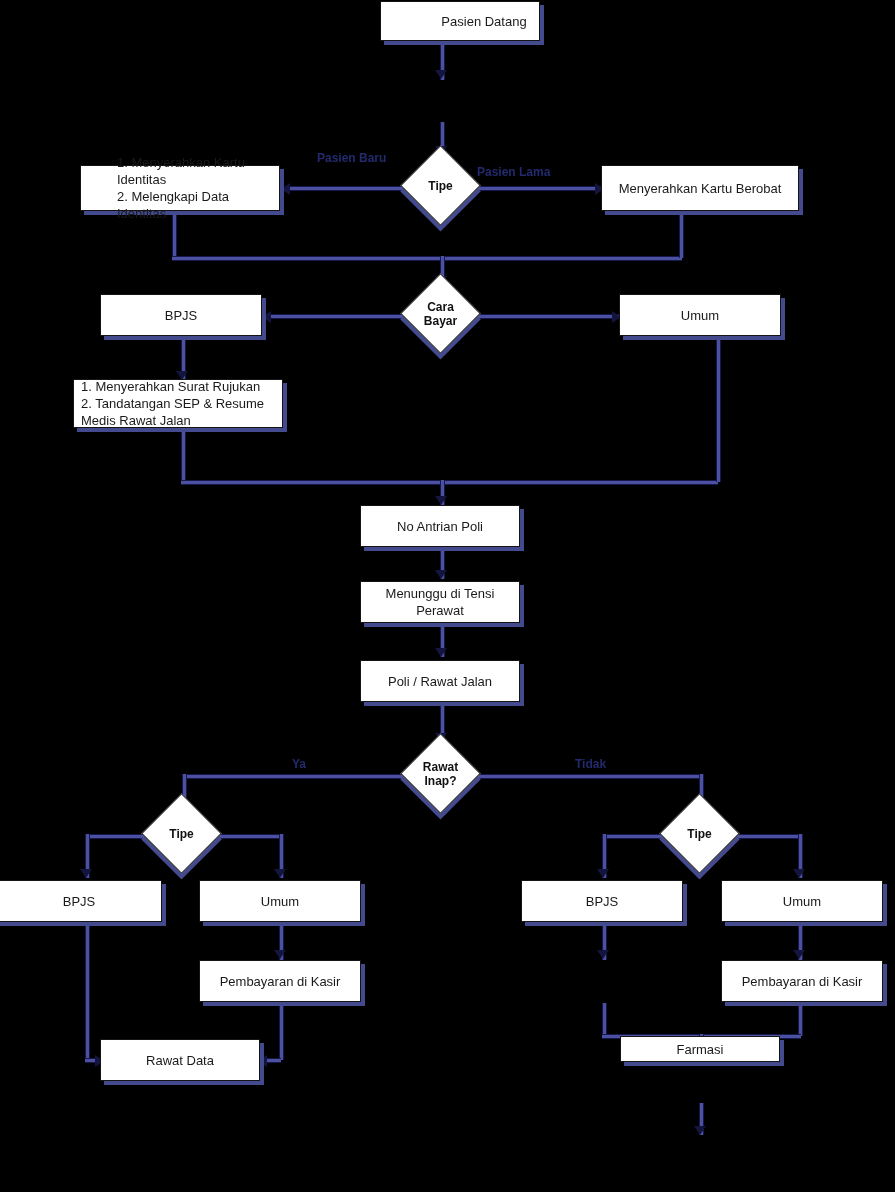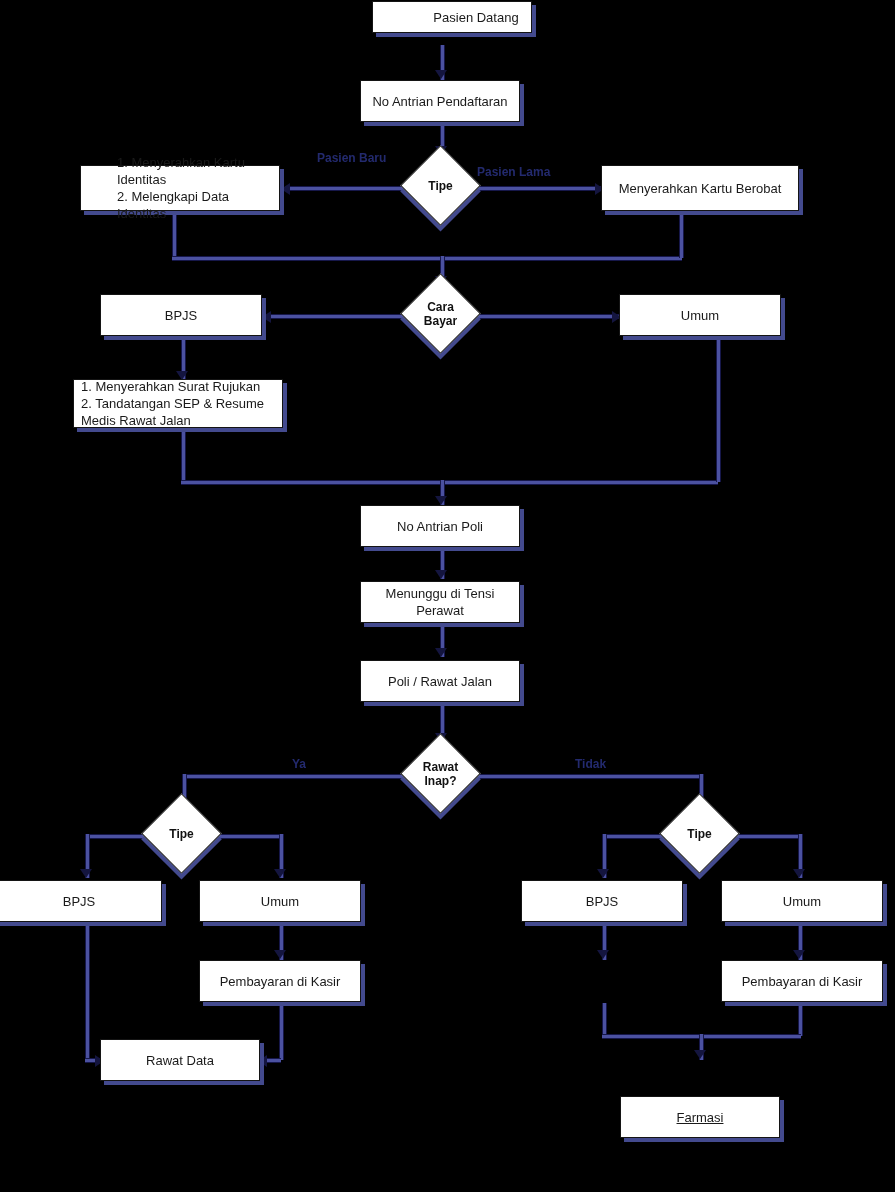--- a/index.html
+++ b/index.html
@@ -204,27 +204,24 @@
   <div class="arrow down" style="left:694px;top:1050px;"></div>
 
   <div class="seg v" style="left:699px;top:1103px;height:32px;"></div>
   <div class="arrow down" style="left:694px;top:1126px;"></div>
 
   <div class="edgelabel" style="left:317px;top:151px;">Pasien Baru</div>
   <div class="edgelabel" style="left:477px;top:165px;">Pasien Lama</div>
   <div class="edgelabel" style="left:292px;top:757px;">Ya</div>
   <div class="edgelabel" style="left:575px;top:757px;">Tidak</div>
 
-  <div class="node center" style="left:372px;top:1px;width:160px;height:32px;padding-left:48px;">
+  <div class="node center" style="left:380px;top:1px;width:160px;height:40px;padding-left:48px;">
     <span class="txt">Pasien Datang</span>
   </div>
 
-  <div class="node center" style="left:360px;top:80px;width:160px;height:42px;">
-    <span class="txt">No Antrian Pendaftaran</span>
-  </div>
 
   <div class="diamond" style="left:412px;top:157px;width:57px;height:57px;">
     <div class="dshape"></div>
     <div class="dlabel">Tipe</div>
   </div>
 
   <div class="node left" style="left:80px;top:165px;width:200px;height:46px;padding-left:36px;">
     <span class="txt">1. Menyerahkan Kartu Identitas
 2. Melengkapi Data Identitas</span>
   </div>
@@ -303,18 +300,18 @@
 
   <div class="node center" style="left:721px;top:880px;width:162px;height:42px;">
     <span class="txt">Umum</span>
   </div>
 
 
   <div class="node center" style="left:721px;top:960px;width:162px;height:42px;">
     <span class="txt">Pembayaran di Kasir</span>
   </div>
 
-  <div class="node center" style="left:620px;top:1096px;width:160px;height:42px;text-decoration:underline;">
+  <div class="node center" style="left:620px;top:1036px;width:160px;height:26px;">
     <span class="txt">Farmasi</span>
   </div>
 
 
 </div>
 
 </body></html>

